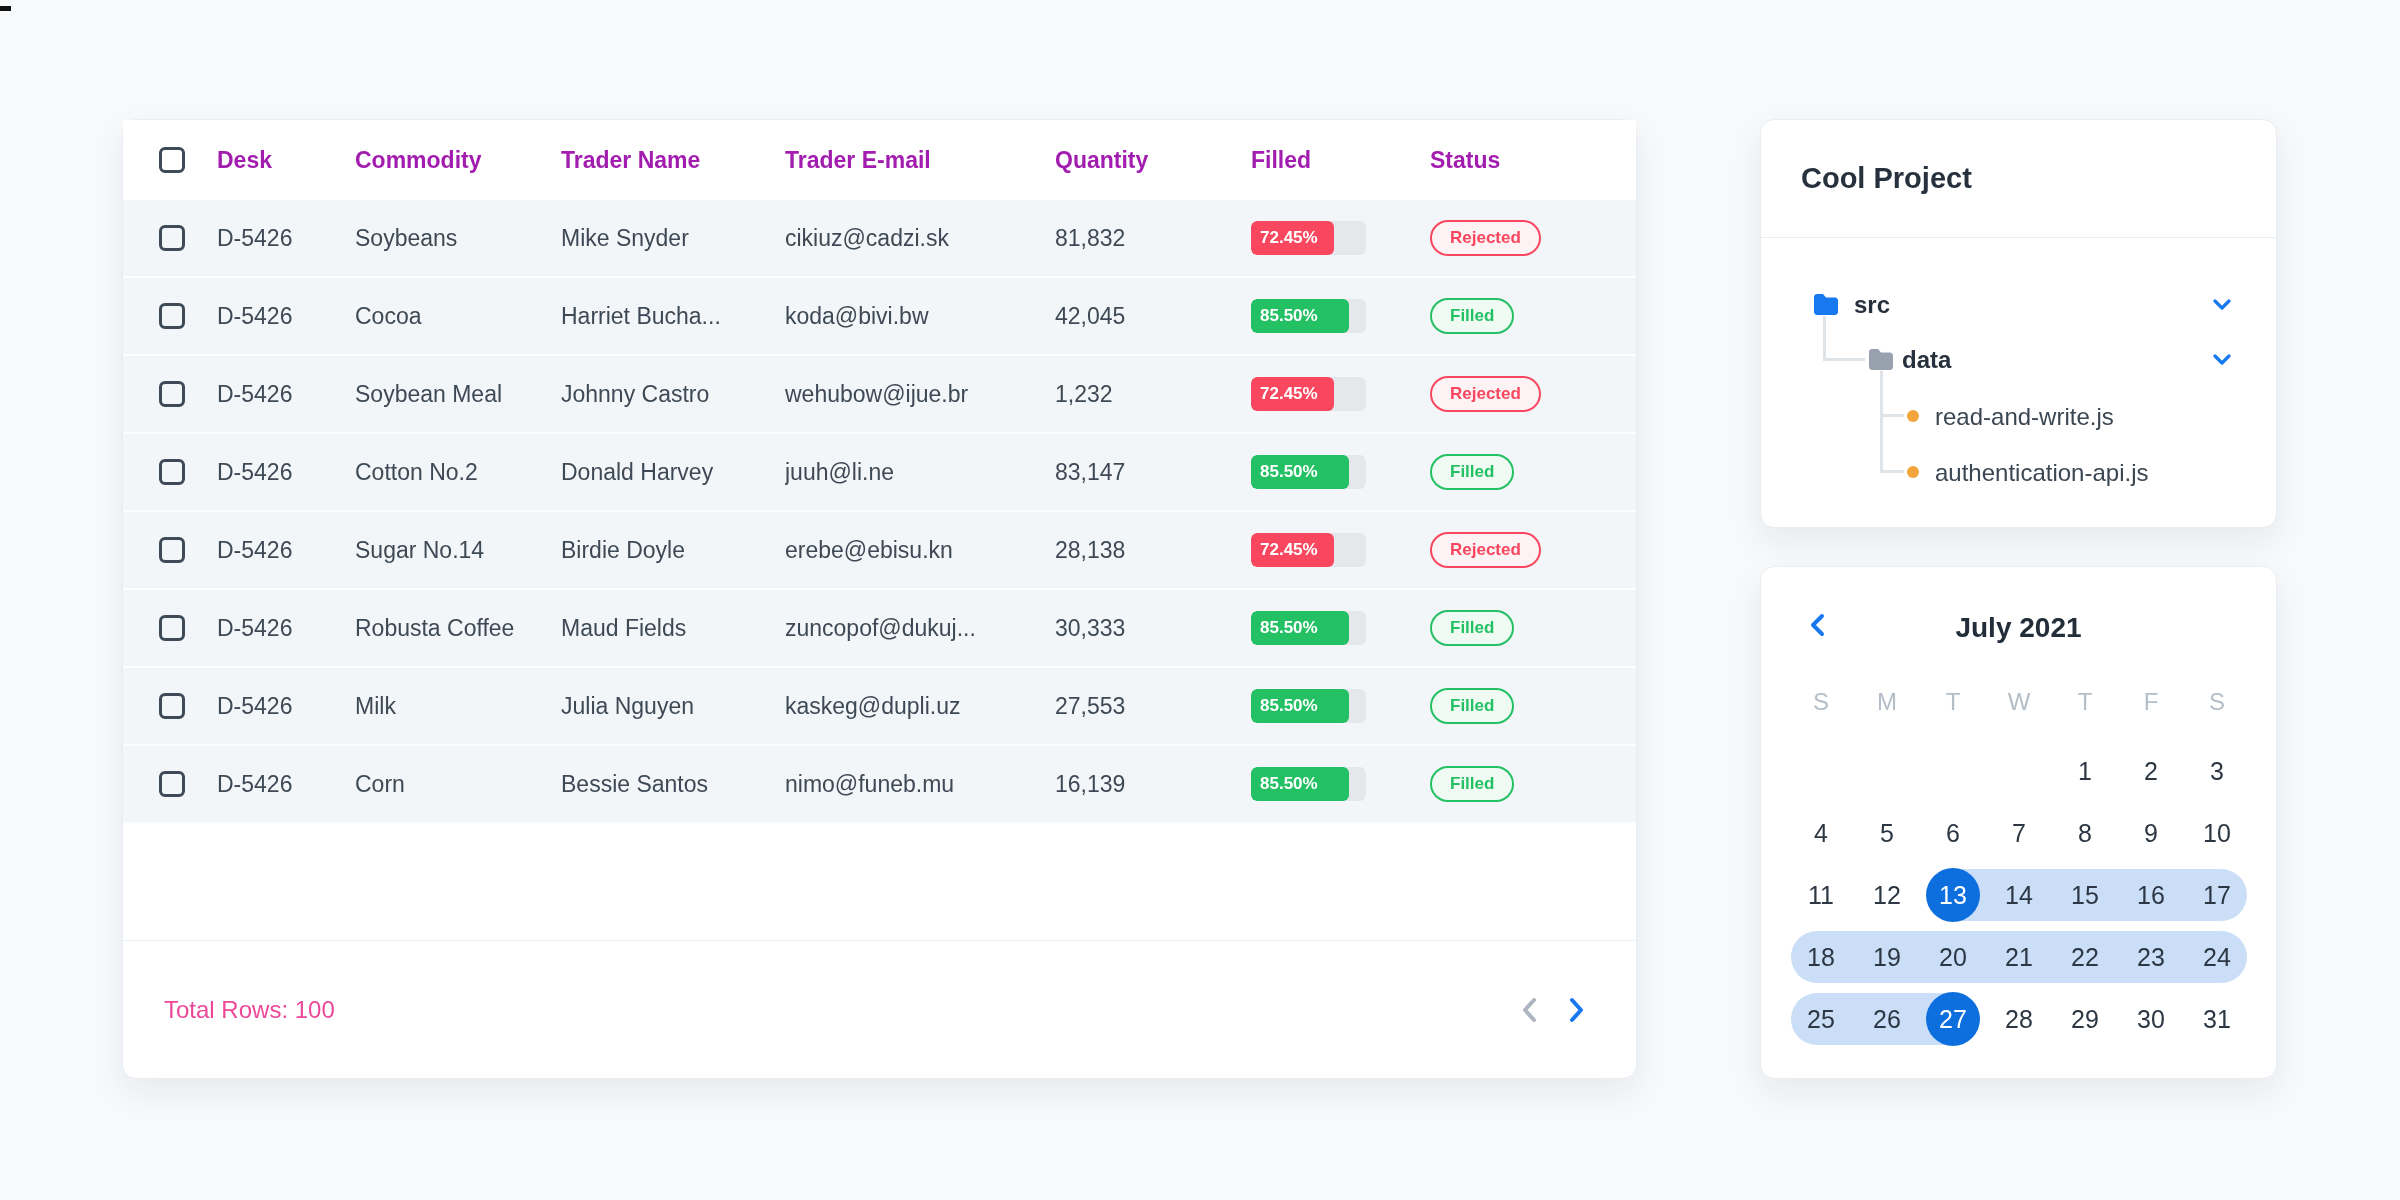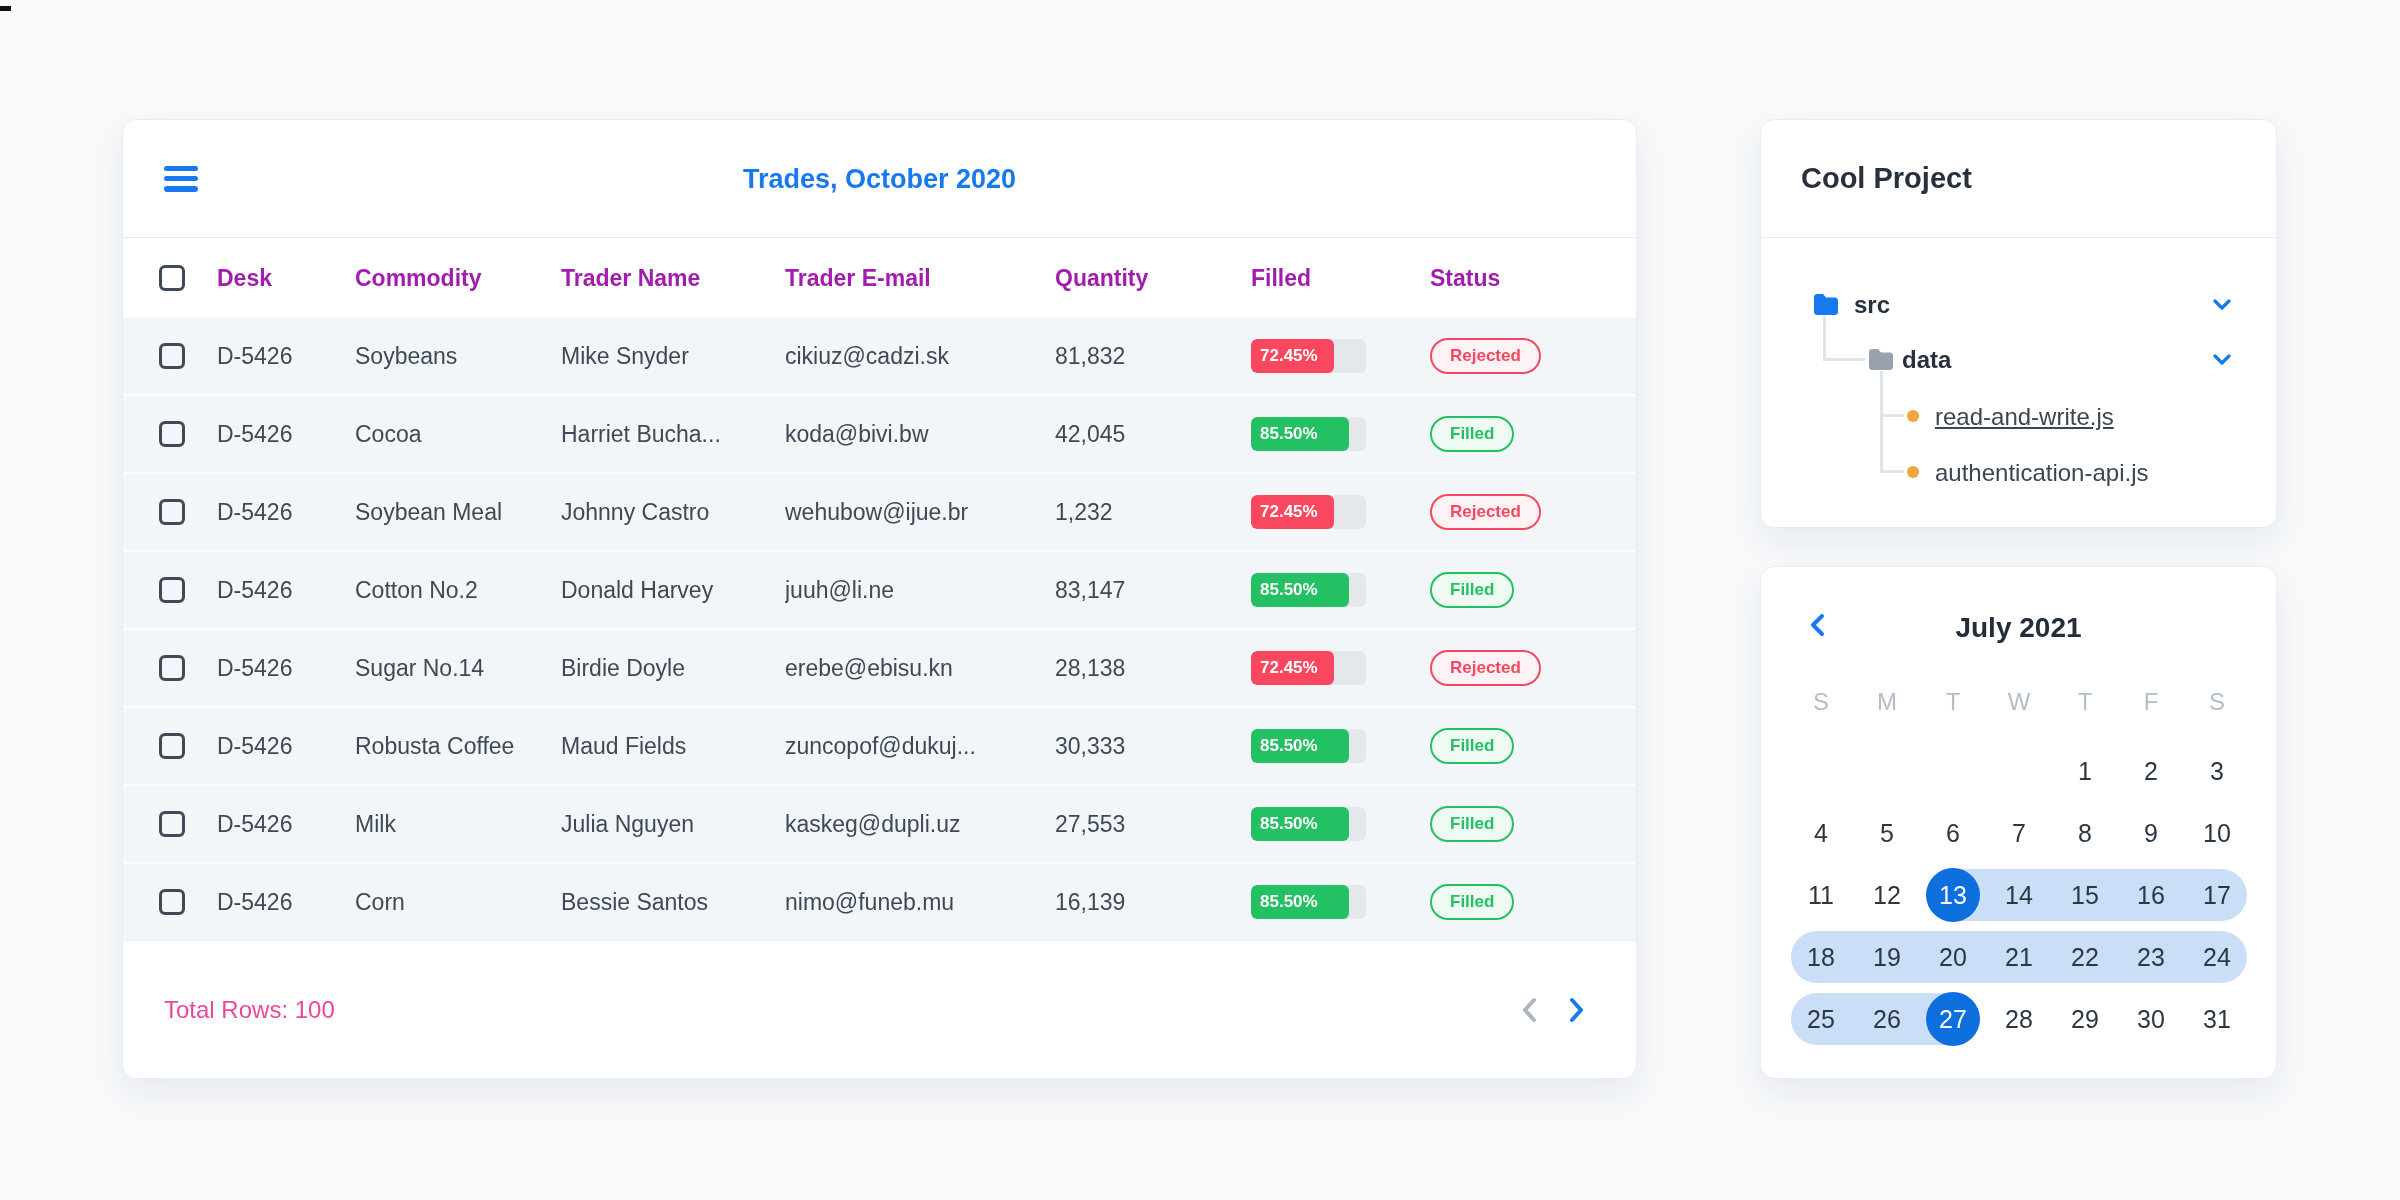--- a/index.html
+++ b/index.html
@@ -83,28 +83,20 @@
   .day-circle { position:relative; width:54px; height:54px; border-radius:50%; background:#0d6fdd; color:#fff;
     display:flex; align-items:center; justify-content:center; z-index:2; }
   .day-num { position:relative; z-index:1; }
 </style>
 </head>
 <body>
 
 <div class="artifact"></div>
 
 <section class="card" id="trades-card">
-  <div class="trades-header">
-    <button class="hamburger">
-        <i></i>
-        <i></i>
-        <i></i>
-      </button>
-    <div class="trades-title">Trades, October 2020</div>
-  </div>
 
   <div class="thead">
     <div class="cell col-cb">
       <span class="checkbox"></span>
     </div>
     <div class="cell col-desk">Desk</div>
     <div class="cell col-commodity">Commodity</div>
     <div class="cell col-trader">Trader Name</div>
     <div class="cell col-email">Trader E-mail</div>
     <div class="cell col-qty">Quantity</div>
@@ -296,21 +288,21 @@
 
     <svg class="folder-icon" style="left:107px; top:110px;" width="26" height="22" viewBox="0 0 26 22">
       <path d="M1 4c0-1.6 1.3-3 3-3h6l3 3.5h9c1.7 0 3 1.4 3 3V19c0 1.6-1.3 3-3 3H4c-1.7 0-3-1.4-3-3V4z" fill="#97a2ae"></path>
     </svg>
     <span class="tree-label folder" style="left:141px; top:122px;">data</span>
     <svg class="tree-chevron" style="top:116px;" width="18" height="12" viewBox="0 0 18 12">
       <path d="M2 2 L9 9 L16 2" fill="none" stroke="#1878f0" stroke-width="3.2" stroke-linecap="round" stroke-linejoin="round"></path>
     </svg>
 
     <span class="tree-dot" style="left:146px; top:172px;"></span>
-    <span class="tree-label file" style="left:174px; top:179px;text-decoration:underline;">read-and-write.js</span>
+    <span class="tree-label file" style="left:174px; top:179px;">read-and-write.js</span>
     <span class="tree-dot" style="left:146px; top:228px;"></span>
     <span class="tree-label file" style="left:174px; top:235px;">authentication-api.js</span>
   </div>
 </section>
 
 <section class="card" id="calendar-card">
   <button class="cal-prev">
     <svg width="16" height="24" viewBox="0 0 16 24">
         <path d="M13 3 L4 12 L13 21" fill="none" stroke="#1878f0" stroke-width="4" stroke-linecap="round" stroke-linejoin="round"></path>
       </svg>

